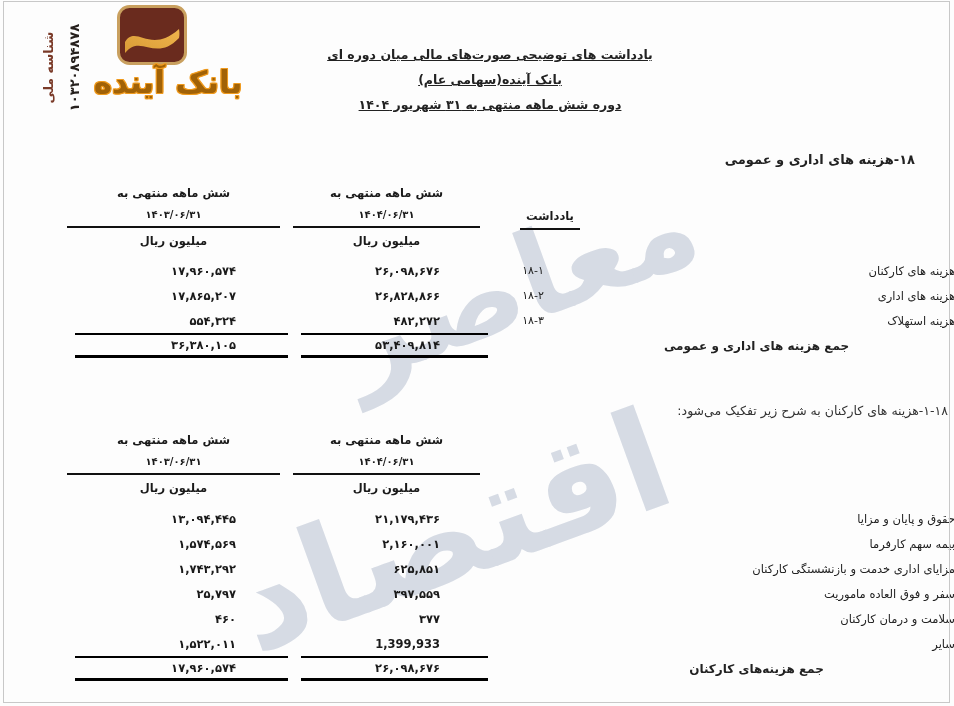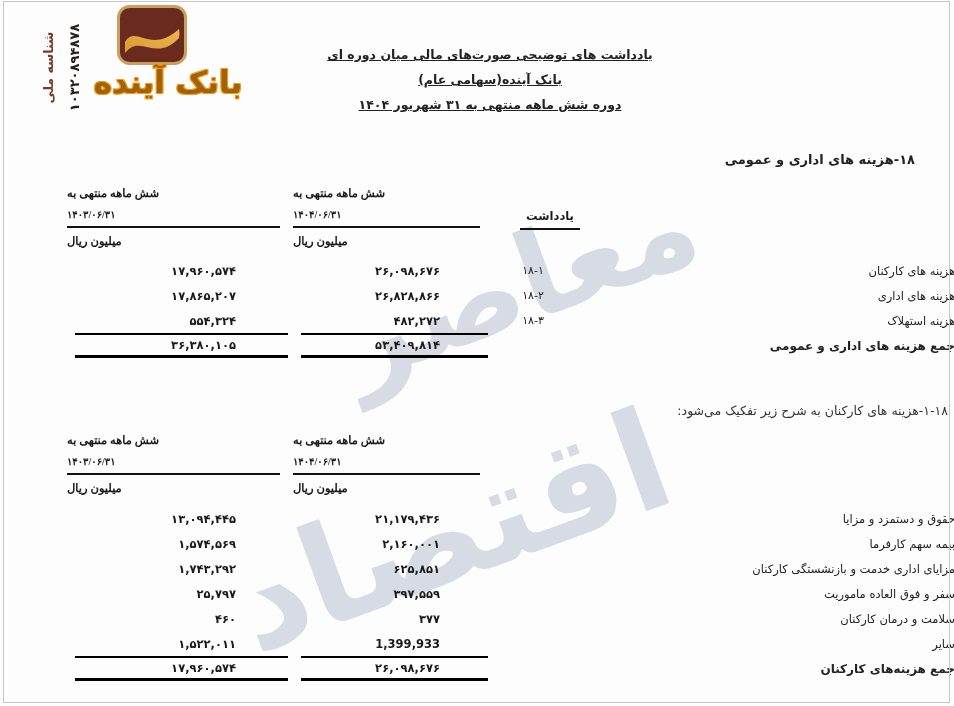--- a/index.html
+++ b/index.html
@@ -95,21 +95,21 @@
   
   .sec-title {
     position: absolute;
     font-size: 13px; font-weight: bold; color: #222;
     white-space: nowrap;
   }
   #sec18-title { right: 39px; top: 152px; }
   #sec181-title { right: 6px; top: 403px; font-weight: normal; color: #333; font-size: 12.5px; }
 
   
-  .colhead { position: absolute; text-align: left; font-family: Liberation Serif, serif; }
+  .colhead { position: absolute; text-align: center; }
   .colhead .p { display:block; font-size: 11.5px; font-weight: bold; height: 22px; line-height: 20px; white-space: nowrap; }
   .colhead .d { display:block; font-size: 10px; font-weight: bold; height: 23px; line-height: 20px; border-bottom: 2px solid #111; }
   .colhead .u { display:block; font-size: 11.5px; font-weight: bold; line-height: 26px; }
   .note-header {
     position: absolute;
     left: 500px; top: 204px; width: 60px; height: 26px;
     line-height: 24px; text-align: center;
     font-size: 11.5px; font-weight: bold;
     border-bottom: 2px solid #111;
     margin-left: 20px;
@@ -120,21 +120,21 @@
   .row {
     display: grid;
     grid-template-columns: 67px 213px 13px 187px 20px 50px 1fr 7px;
     height: 25px;
     align-items: center;
   }
   .c-prior  { grid-column: 2; text-align: right; padding-right: 52px; font-size: 11.5px; font-weight: bold; }
   .c-cur    { grid-column: 4; text-align: right; padding-right: 48px; font-size: 11.5px; font-weight: bold; }
   .c-note   { grid-column: 6; text-align: center; font-size: 11px; color: #222; }
   .c-label  { grid-column: 7; text-align: right; font-size: 11.5px; direction: rtl; color: #222; }
-  .row.total .c-label { font-weight: bold; font-size: 12px; }
+  .row.total .c-label { font-weight: bold; font-size: 12px; text-align: center; }
   .row.total { height: 25px; }
   .row.total .c-prior, .row.total .c-cur {
     height: 100%;
     display: flex; align-items: center; justify-content: flex-end;
     border-top: 2px solid #000;
     border-bottom: 3px solid #000;
   }
   #table1-rows { top: 258px; }
   #table2-rows { top: 506px; }
 </style>
@@ -229,21 +229,21 @@
       <span class="p" dir="rtl">شش ماهه منتهی به</span>
       <span class="d">۱۴۰۴/۰۶/۳۱</span>
       <span class="u" dir="rtl">میلیون ریال</span>
     </div>
 
     <div class="rows" id="table2-rows">
       <div class="row">
         <div class="c-prior">۱۳,۰۹۴,۴۴۵</div>
         <div class="c-cur">۲۱,۱۷۹,۴۳۶</div>
         <div class="c-note"></div>
-        <div class="c-label">حقوق و دستمزد و مزایا</div>
+        <div class="c-label">حقوق و پایان و مزایا</div>
       </div>
       <div class="row">
         <div class="c-prior">۱,۵۷۴,۵۶۹</div>
         <div class="c-cur">۲,۱۶۰,۰۰۱</div>
         <div class="c-note"></div>
         <div class="c-label">بیمه سهم کارفرما</div>
       </div>
       <div class="row">
         <div class="c-prior">۱,۷۴۳,۲۹۲</div>
         <div class="c-cur">۶۲۵,۸۵۱</div>

